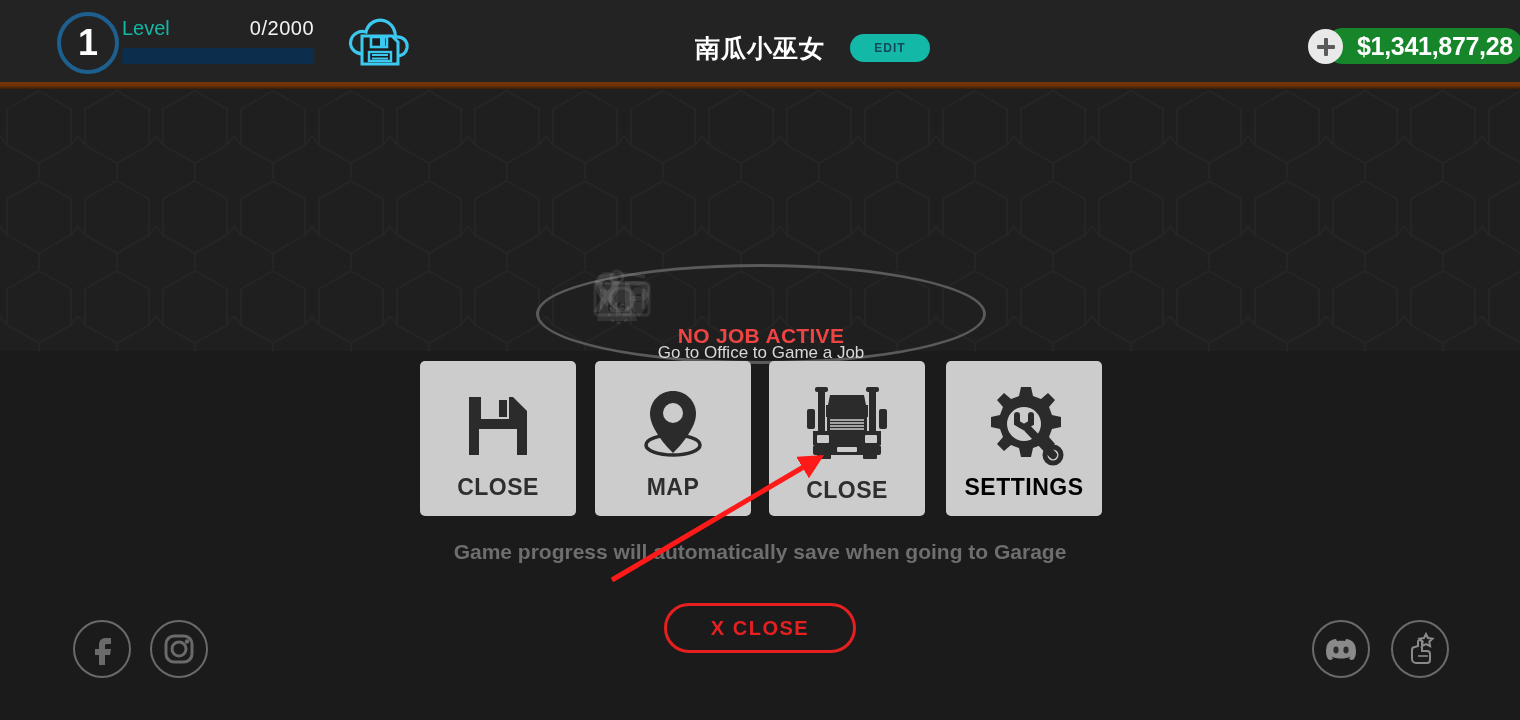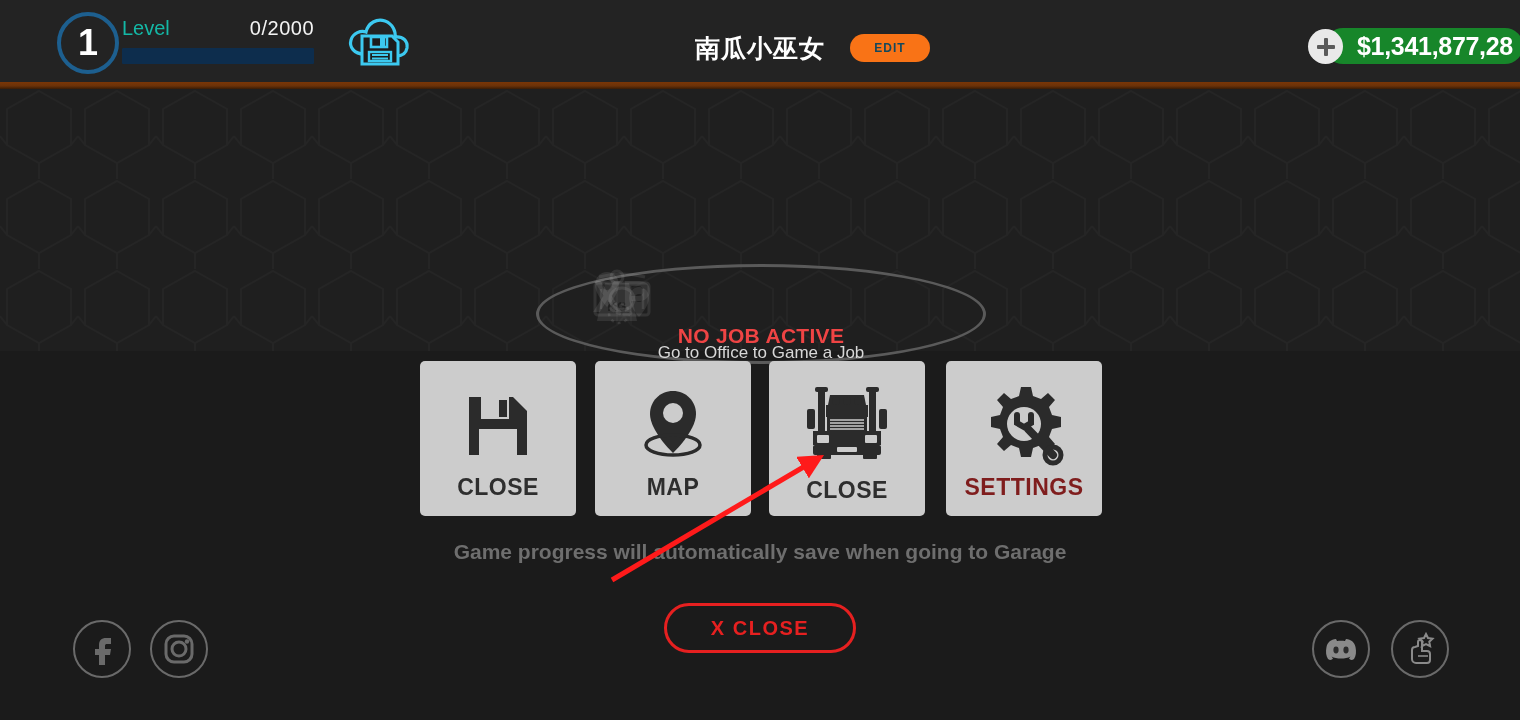--- a/index.html
+++ b/index.html
@@ -169,21 +169,21 @@
         <rect x="27" y="25" width="16" height="10" fill="#1c1c1c" stroke="#3cc9f0" stroke-width="2.6"></rect>
         <rect x="36" y="26" width="5" height="8" fill="#3cc9f0"></rect>
         <rect x="25" y="40" width="22" height="9" fill="none" stroke="#3cc9f0" stroke-width="2.4"></rect>
         <line x1="28" y1="43" x2="44" y2="43" stroke="#3cc9f0" stroke-width="2"></line>
         <line x1="28" y1="46.5" x2="44" y2="46.5" stroke="#3cc9f0" stroke-width="2"></line>
       </svg>
     </div>
 
     <div id="player-name">南瓜小巫女</div>
 
-    <div id="edit-button" style="background: #f97316;">
+    <div id="edit-button" style="background: #14b8a6;">
       <span>EDIT</span>
     </div>
 
     <div id="money-pill" style="background: rgb(23, 134, 42);">
       <span id="money-text">$1,341,877,28</span>
     </div>
     <div id="money-add">
       <svg width="22" height="22" viewBox="0 0 22 22">
         <rect x="9" y="2" width="4" height="18" rx="1" fill="#5a5a5a"></rect>
         <rect x="2" y="9" width="18" height="4" rx="1" fill="#5a5a5a"></rect>
@@ -322,21 +322,21 @@
         <svg width="82" height="82" viewBox="0 0 82 82">
           <g fill="#2b2b2b">
             <path d="M38 2 h10 l2 9 8 3 7-6 7 7 -6 7 3 8 9 2 v10 l-9 2 -3 8 6 7 -7 7 -7-6 -8 3 -2 9 h-10 l-2-9 -8-3 -7 6 -7-7 6-7 -3-8 -9-2 v-10 l9-2 3-8 -6-7 7-7 7 6 8-3 z"></path>
           </g>
           <circle cx="41" cy="39" r="17" fill="#cccccc"></circle>
           <path d="M34 30 L34 38 L41 42 L48 38 L48 30" fill="none" stroke="#2b2b2b" stroke-width="6" stroke-linecap="round"></path>
           <line x1="45" y1="44" x2="70" y2="70" stroke="#2b2b2b" stroke-width="8" stroke-linecap="round"></line>
           <circle cx="70" cy="70" r="8" fill="none" stroke="#2b2b2b" stroke-width="5"></circle>
         </svg>
       </span>
-      <span class="btn-label" style="color: #7f1d1d;">SETTINGS</span>
+      <span class="btn-label" style="color: #000000;">SETTINGS</span>
     </div>
   </div>
 
   <div id="hint-text">Game progress will automatically save when going to Garage</div>
 
   <div id="close-button" style="border-color: rgb(230, 32, 32);">
     <span id="close-label" style="color: rgb(230, 32, 32);">X  CLOSE</span>
   </div>
 
   <div class="social-circle" id="social-facebook">

